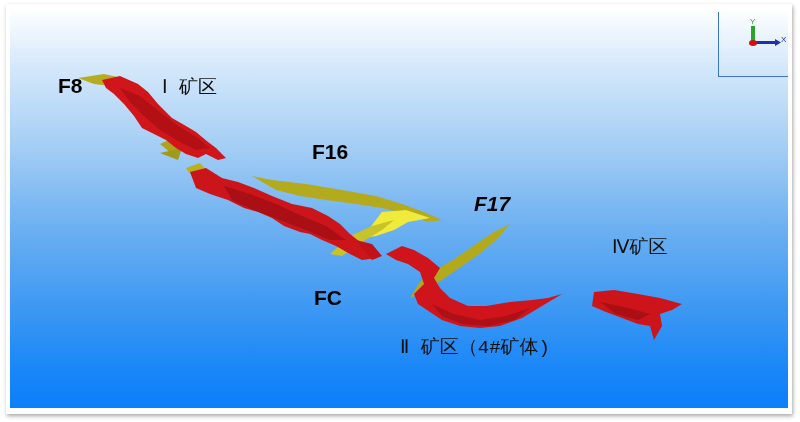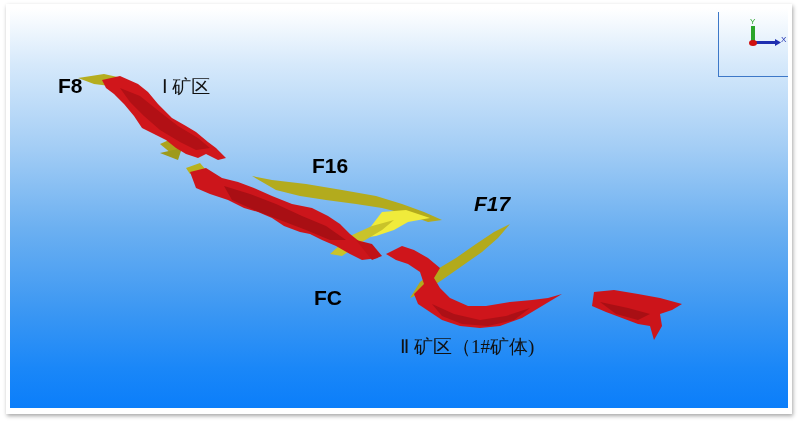--- a/index.html
+++ b/index.html
@@ -16,21 +16,21 @@
     .axis-box {
       position: absolute; left: 708px; top: 4px; width: 82px; height: 64px;
       border-left: 1px solid #3d78c8; border-bottom: 1px solid #3d78c8;
     }
     svg.scene { position: absolute; left: 0; top: 0; }
     .fault-label {
       position: absolute; font-family: "Liberation Sans", sans-serif; font-weight: bold;
       font-size: 21px; color: #000; letter-spacing: 0px;
     }
     .zone-label {
-      position: absolute; font-family: Liberation Serif, serif;
+      position: absolute; font-family: Liberation Mono, monospace;
       font-size: 19px; color: #111; white-space: nowrap;
     }
   </style>
 </head>
 <body>
 
 <div class="frame">
   <div class="viewport">
 
     <svg class="scene" width="778" height="400" viewBox="0 0 778 400">
@@ -54,26 +54,27 @@
       <polygon points="400,290 410,274 426,262 446,250 466,236 484,224 500,216 488,230 472,244 452,258 432,272 414,284" fill="#b2aa1c"></polygon>
 
       <polygon points="376,246 392,238 404,242 418,250 430,260 424,270 430,280 440,290 458,298 476,298 500,294 522,292 538,290 552,286 532,298 512,310 490,318 470,320 450,318 432,312 420,304 408,296 404,286 414,276 410,264 398,256 386,252" fill="#cf151b"></polygon>
       <polygon points="422,296 444,306 470,312 496,308 520,300 504,312 478,318 452,316 432,308" fill="#ad1016"></polygon>
 
       <polygon points="584,284 604,282 628,286 650,290 672,296 662,302 650,306 652,318 644,332 640,318 628,316 612,310 596,304 582,298" fill="#cc141a"></polygon>
       <polygon points="590,294 618,300 640,306 628,312 606,306" fill="#a90f14"></polygon>
     </svg>
 
     <div class="fault-label" style="left:40px; top:66px;margin-left:8px;">F8</div>
-    <div class="fault-label" style="left:302px; top:146px;text-align:right;">F16</div>
+    <div class="fault-label" style="left:302px; top:132px;text-align:right;">F16</div>
     <div class="fault-label" style="left:464px; top:184px;font-style:italic;">F17</div>
     <div class="fault-label" style="left:304px; top:258px;margin-top:20px;">FC</div>
 
     <div class="zone-label" style="left:152px; top:66px;">Ⅰ 矿区</div>
-    <div class="zone-label" style="left:390px; top:326px;">Ⅱ 矿区（1#矿体)</div>
+    <div class="zone-label" style="left:390px; top:326px;">Ⅱ 矿区（4#矿体)</div>
+    <div class="zone-label" style="left:602px; top:226px;">Ⅳ矿区</div>
 
     <div class="axis-box">
       <svg width="82" height="64" viewBox="0 0 82 64">
         <rect x="32" y="14" width="4" height="16" fill="#2aa52a"></rect>
         <text x="31" y="12" font-size="8" fill="#2aa52a" font-family="Liberation Sans, sans-serif">Y</text>
         <rect x="34" y="29" width="22" height="3" fill="#1f2fb0"></rect>
         <polygon points="56,27 62,30.5 56,34" fill="#1f2fb0"></polygon>
         <text x="62" y="30" font-size="8" fill="#1f2fb0" font-family="Liberation Sans, sans-serif">X</text>
         <ellipse cx="34" cy="31" rx="4" ry="3" fill="#d01010"></ellipse>
       </svg>

